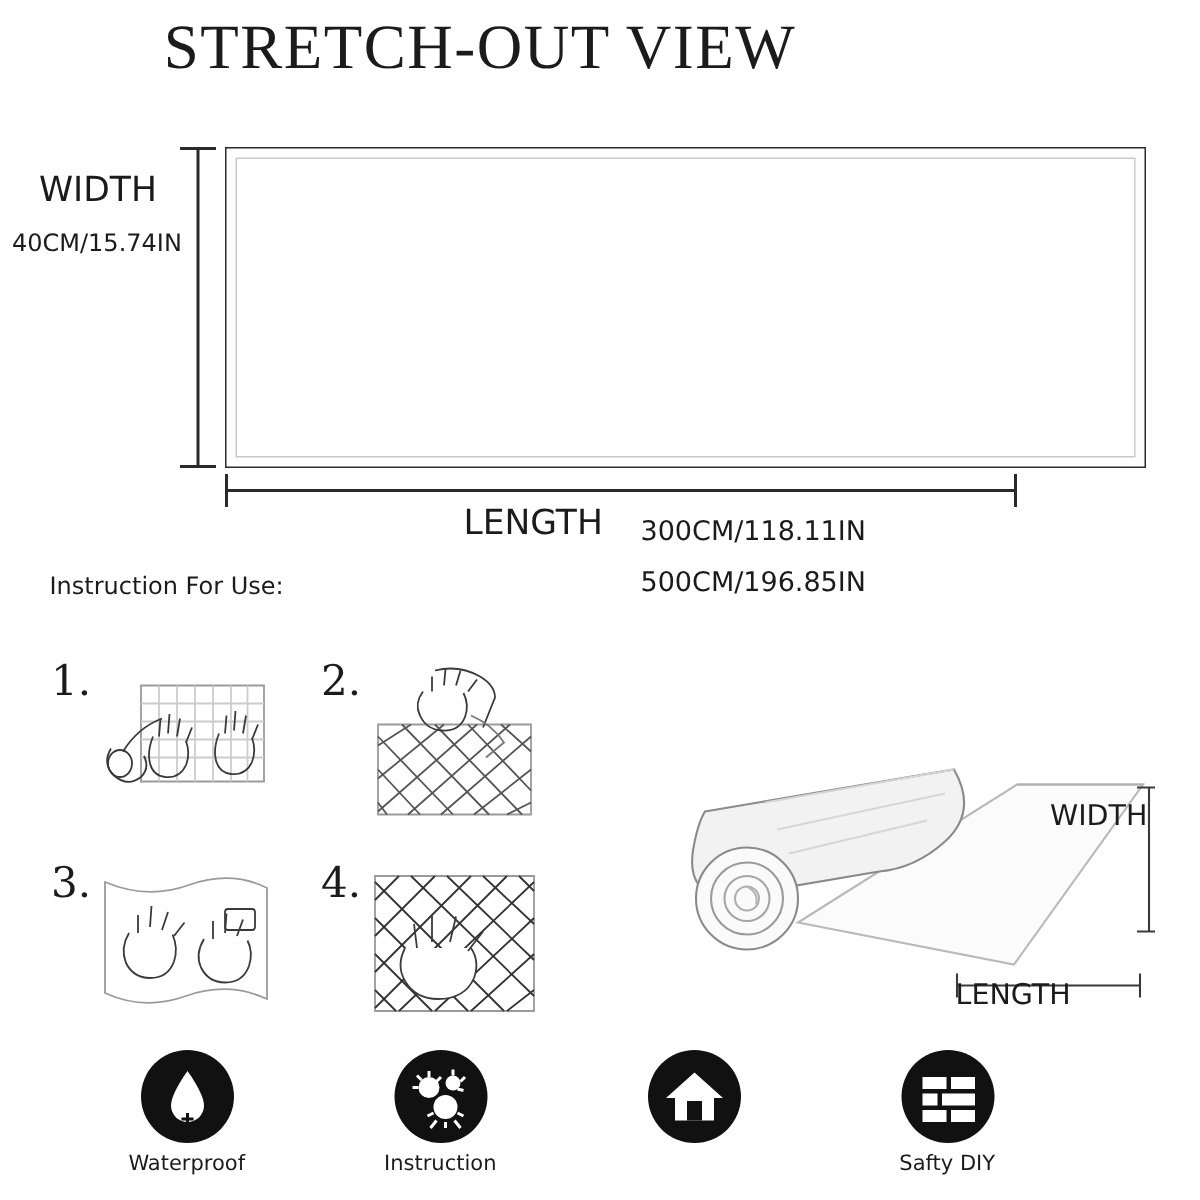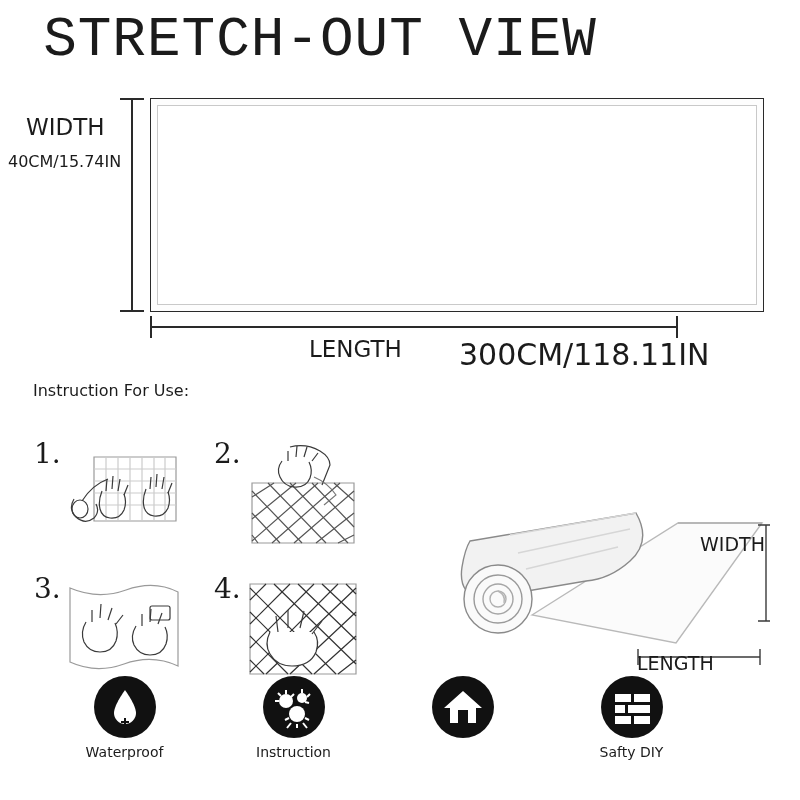--- a/index.html
+++ b/index.html
@@ -16,24 +16,24 @@
     color: #1b1b1b;
   }
 
   
   .title {
     position: absolute;
     top: 8px;
     left: 0;
     width: 640px;
     text-align: center;
-    font-size: 56px;
+    font-size: 42px;
     letter-spacing: 1px;
     font-weight: 400;
-    font-family: Liberation Mono, monospace;
+    font-family: Liberation Serif, serif;
   }
 
   
   .sheet-outer {
     position: absolute;
     left: 150px;
     top: 98px;
     width: 614px;
     height: 214px;
     border: 1.6px solid #2a2a2a;
@@ -105,23 +105,22 @@
   .label-length {
     position: absolute;
     left: 309px;
     top: 336px;
     font-size: 23px;
   }
   .dims-length {
     position: absolute;
     left: 427px;
     top: 338px;
-    font-size: 30px;
+    font-size: 18px;
     line-height: 34px;
-    margin-left: 32px;
   }
 
   
   .instr-heading {
     position: absolute;
     left: 33px;
     top: 381px;
     font-size: 16px;
   }
 
@@ -168,21 +167,21 @@
     position: absolute;
     left: 637px;
     top: 652px;
     font-size: 19px;
   }
 
   
   .features {
     position: absolute;
     left: 0;
-    top: 676px;
+    top: 700px;
     width: 756px;
     display: flex;
     justify-content: center;
     gap: 69px;
   }
   .feature {
     width: 100px;
     text-align: center;
   }
   .badge {
@@ -217,20 +216,21 @@
 <div class="h-cap right"></div>
 
 <div class="label-width">WIDTH</div>
 <div class="dims-width">
   <div>40CM/15.74IN</div>
 </div>
 
 <div class="label-length">LENGTH</div>
 <div class="dims-length">
   <div>300CM/118.11IN</div>
+  <div>500CM/196.85IN</div>
 </div>
 
 <div class="instr-heading">Instruction For Use:</div>
 
 <div class="step step-1">
   <div class="num">1.</div>
   <div class="art">
     <svg width="118" height="110" viewBox="0 0 118 110">
       <g fill="none" stroke="#3a3a3a" stroke-width="1.2">
 

